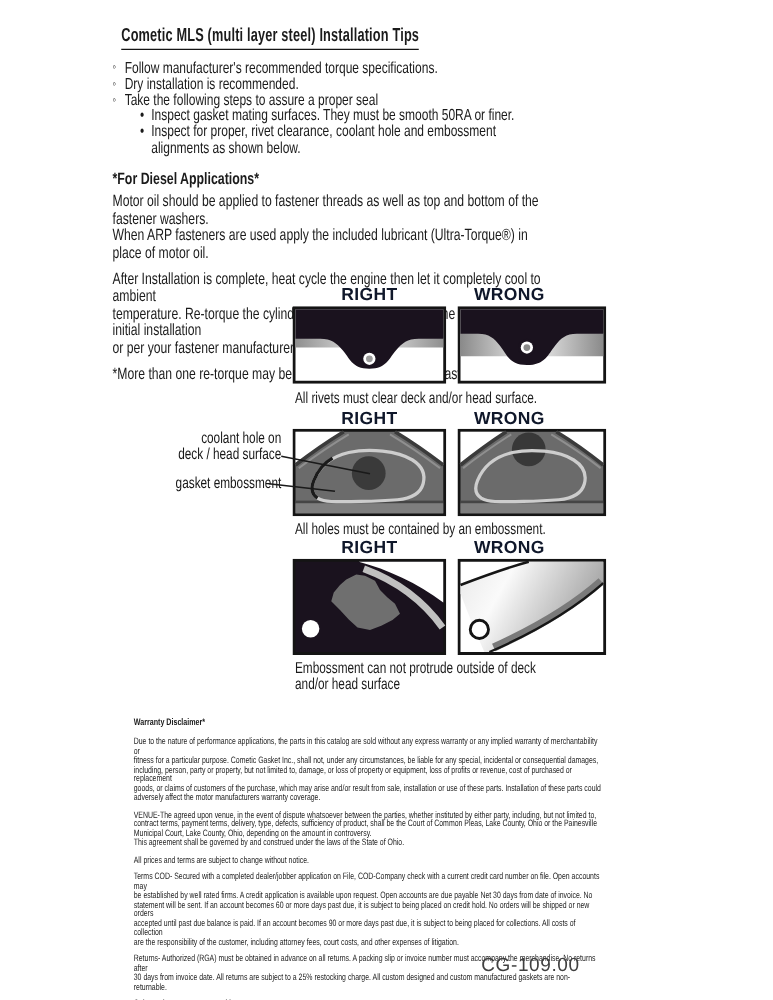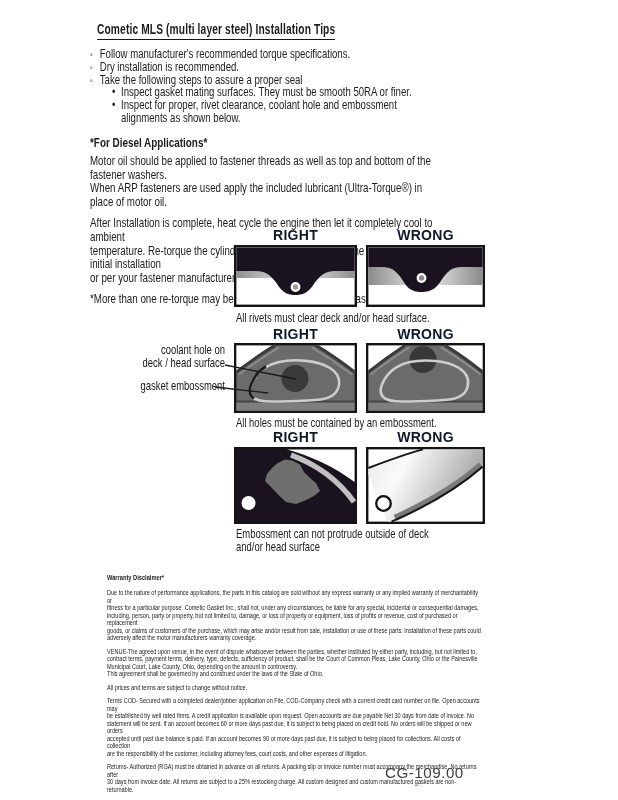--- a/index.html
+++ b/index.html
@@ -19,21 +19,21 @@
   .bullet.sub{margin-left:22px;}
   .bullet.sub .mark{flex:0 0 8px;}
   .h-diesel{margin:11px 0 4px 0;font-size:13.2px;font-weight:700;line-height:14px;}
   .para{margin:0 0 7px 0;font-size:13px;line-height:13.8px;}
   .note{margin-top:4px;font-size:13px;line-height:13px;}
 
   .figure{position:absolute;left:0;width:618px;}
   .fig-label{position:absolute;top:0;font-size:14px;font-weight:700;letter-spacing:.3px;
              text-align:center;line-height:15px;color:#0f172a;}
   .lab-l{left:234px;width:123px;}
-  .lab-r{left:366px;width:119px;}
+  .lab-r{left:348px;width:119px;}
   .box-l{position:absolute;left:234px;}
   .box-r{position:absolute;left:366px;}
   .fig1 .box-l,.fig1 .box-r{top:17px;}
   .fig2 .box-l,.fig2 .box-r{top:16px;}
   .fig3 .box-l,.fig3 .box-r{top:17px;}
   .caption{position:absolute;left:236px;font-size:12.6px;line-height:13px;}
   .fig1 .caption{top:84px;}
   .fig2 .caption{top:90px;}
   .fig3 .caption{top:98px;}
   .callout{position:absolute;text-align:right;font-size:12.6px;line-height:13.2px;color:#161616;}

